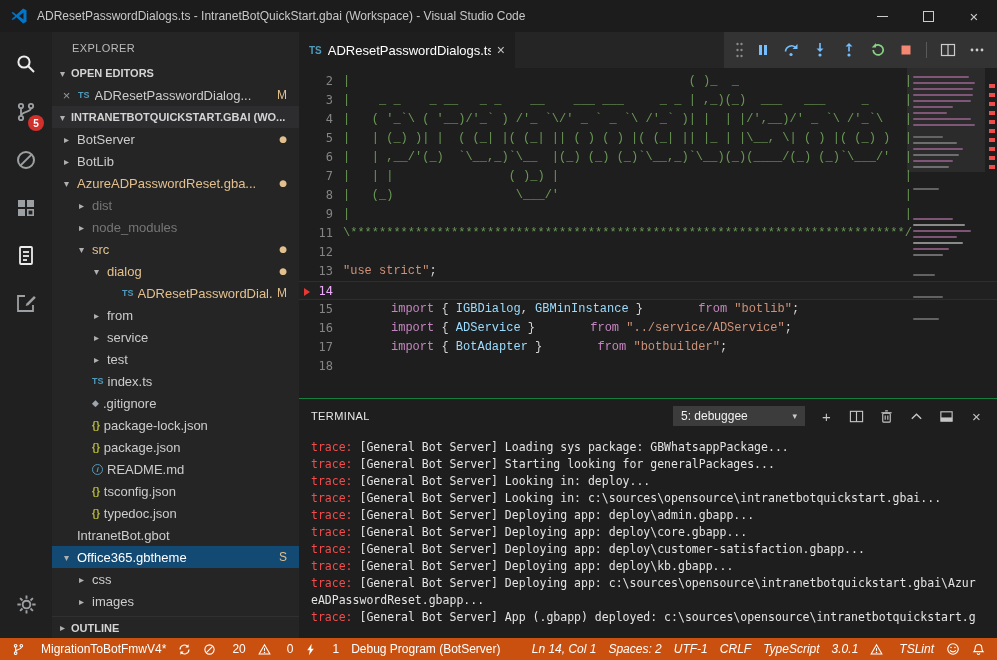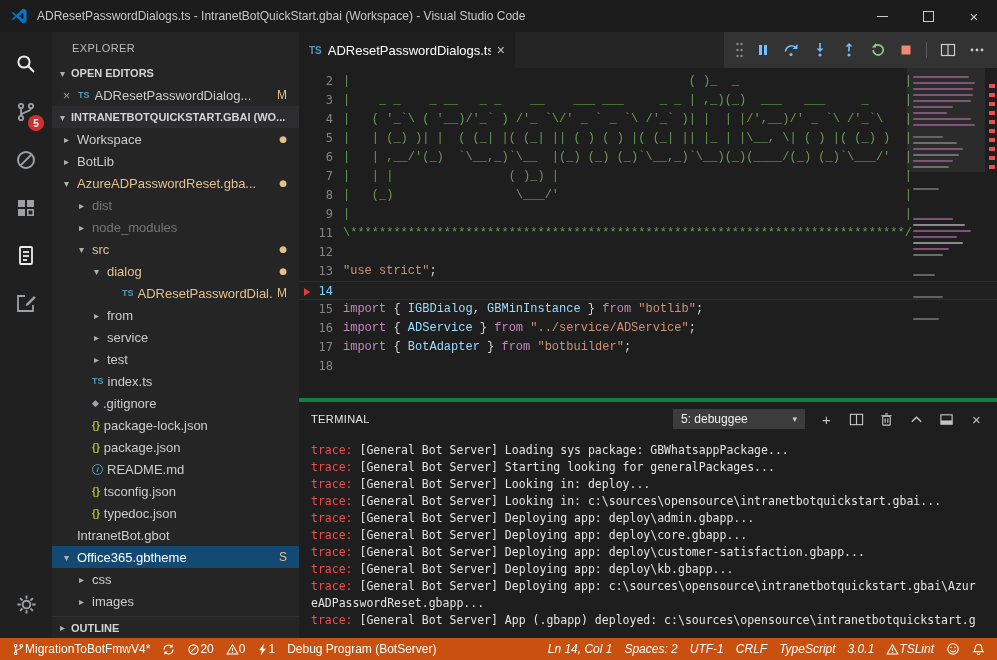--- a/index.html
+++ b/index.html
@@ -56,53 +56,53 @@
   .tab-label{white-space:nowrap;overflow:hidden;}
   .tab-close{margin-left:auto;color:#c5c5c5;font-size:14px;}
   .editor-actions{margin-left:auto;background:#333333;display:flex;align-items:center;gap:13px;padding:0 12px;}
   .dbg-icon{display:flex;align-items:center;justify-content:center;}
   .sep{width:1px;height:16px;background:#5a5a5a;}
 
   .editor-body{flex:1;position:relative;background:#1e1e1e;overflow:hidden;min-height:0;}
   .code{position:absolute;top:4px;left:0;right:0;font-family:"DejaVu Sans Mono",monospace;font-size:12px;line-height:19px;}
   .cline{display:flex;height:19px;white-space:pre;}
   .cline.current{border-top:1px solid #2e2e2e;border-bottom:1px solid #2e2e2e;background:#202020;}
-  .cline.current .ln{color:#7dd3fc;}
+  .cline.current .ln{color:#f0abfc;}
   .ln{flex:0 0 44px;text-align:right;padding-right:10px;color:#858585;position:relative;}
   .gmark{position:absolute;left:5px;top:6px;width:0;height:0;border-left:6px solid #e53935;border-top:4px solid transparent;border-bottom:4px solid transparent;}
   .ctext{flex:1;overflow:hidden;font-family:Liberation Mono, monospace;}
   .tok-comment{color:#6a9955;}
   .tok-string{color:#ce9178;}
-  .tok-kw{color:#c586c0;}
+  .tok-kw{color:#c586c0;margin-left:48px;}
   .tok-var{color:#9cdcfe;}
   .tok-plain{color:#d4d4d4;}
 
   .minimap{position:absolute;right:14px;top:0;bottom:0;width:74px;}
   .mm{position:absolute;height:2px;border-radius:1px;opacity:.85;}
   .mm-slider{position:absolute;left:-2px;right:-2px;top:0;height:104px;background:rgba(255,255,255,.06);}
   .ruler{position:absolute;right:0;top:0;bottom:0;width:12px;}
   .rmark{position:absolute;right:2px;width:6px;height:4px;background:#f14c4c;}
 
   
-  .terminal{height:240px;border-top:4px solid #15803d;background:#1e1e1e;display:flex;flex-direction:column;flex:none;}
+  .terminal{height:240px;border-top:1px solid #15803d;background:#1e1e1e;display:flex;flex-direction:column;flex:none;}
   .term-header{height:34px;display:flex;align-items:center;padding:0 12px;flex:none;}
   .term-tab{font-size:11px;color:#e7e7e7;letter-spacing:.4px;font-weight:400;}
   .term-right{margin-left:auto;display:flex;align-items:center;gap:13px;color:#c5c5c5;}
   .term-select{display:flex;align-items:center;gap:20px;background:#3c3c3c;color:#f0f0f0;font-size:12px;padding:3px 8px;min-width:132px;justify-content:space-between;}
   .dd-arrow{font-family:"DejaVu Sans",sans-serif;font-size:9px;color:#cccccc;}
   .term-icon{width:17px;height:17px;display:flex;align-items:center;justify-content:center;font-size:15px;color:#c5c5c5;}
   .term-content{padding:6px 0 0 12px;font-family:"DejaVu Sans Mono",monospace;font-size:11.5px;line-height:17px;color:#e3e3e3;overflow:hidden;}
   .tline{white-space:pre;overflow:hidden;}
   .tprefix{color:#f14c4c;}
 
   
   .statusbar{height:22px;background:#ca5010;display:flex;align-items:center;color:#ffffff;font-size:12px;padding:0 6px;}
   .sb-left,.sb-right{display:flex;align-items:center;height:100%;}
   .sb-right{margin-left:auto;font-style:italic;}
-  .sb-item{display:flex;align-items:center;gap:0;padding:0 6px;height:100%;white-space:nowrap;}
+  .sb-item{display:flex;align-items:center;gap:16px;padding:0 6px;height:100%;white-space:nowrap;}
   .sb-icon{display:flex;}
   svg{display:block;}
 </style>
 </head>
 <body>
 
 <div class="titlebar">
   <span class="vslogo">
     <svg viewBox="0 0 24 24" width="18" height="18">
         <path fill="#0075c9" d="M17.5 2L8.6 10.2 4 6.7 2 7.8l5 4.2-5 4.2 2 1.1 4.6-3.5 8.9 8.2 4.5-2.2V4.2L17.5 2zm.5 5.3v9.4L12 12l6-4.7z"></path>
@@ -194,21 +194,21 @@
           <span class="git-badge">M</span>
         </div>
       </div>
     <div class="sec-header ws">
       <span class="arrow">▾</span>
       <span>INTRANETBOTQUICKSTART.GBAI (WO...</span>
     </div>
     <div class="tree">
         <div class="tree-row" style="padding-left: 8px;">
           <span class="arrow">▸</span>
-          <span class="tree-label">Workspace</span>
+          <span class="tree-label">BotServer</span>
           <span class="dot">●</span>
         </div>
         <div class="tree-row" style="padding-left: 8px;">
           <span class="arrow">▸</span>
           <span class="tree-label">BotLib</span>
         </div>
         <div class="tree-row modified" style="padding-left: 8px;">
           <span class="arrow">▾</span>
           <span class="tree-label">AzureADPasswordReset.gba...</span>
           <span class="dot">●</span>

